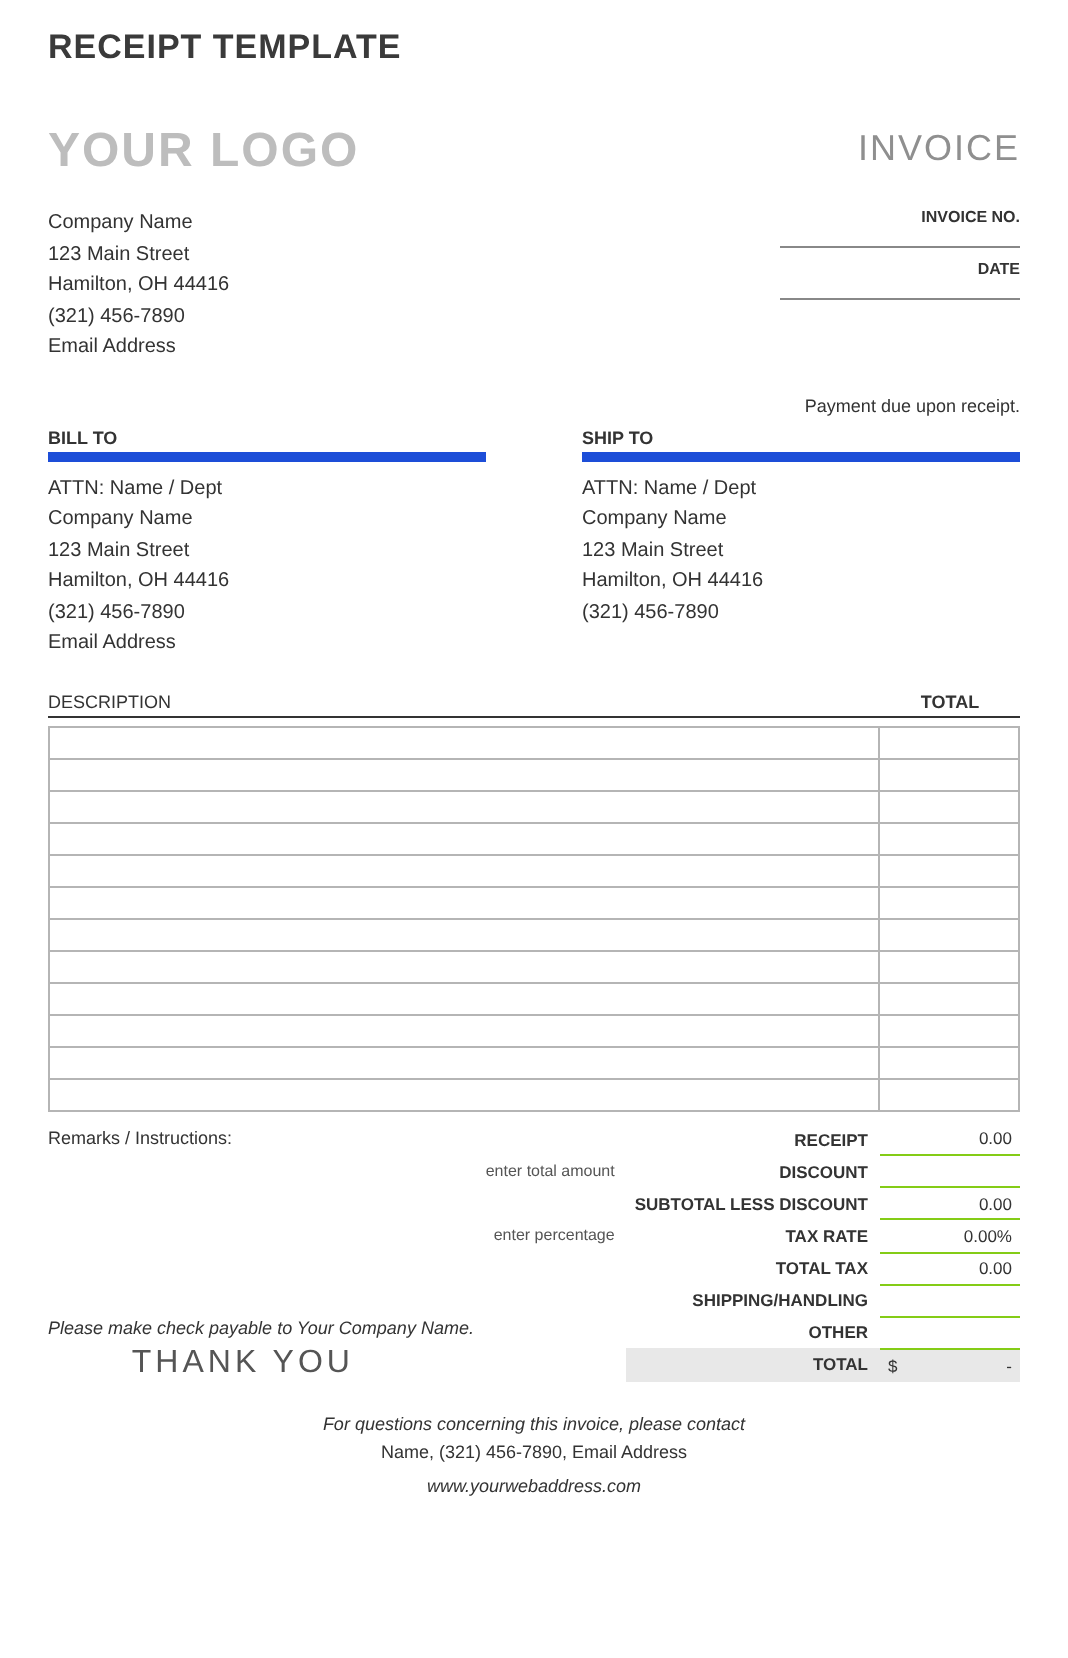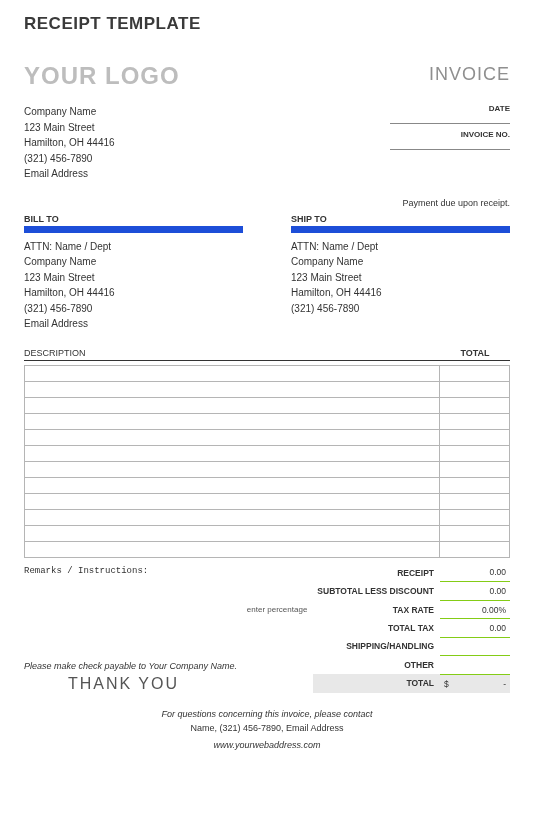--- a/index.html
+++ b/index.html
@@ -79,21 +79,21 @@
     gap: 0;
     margin-top: 4px;
   }
   .addr-col {
     flex: 1;
   }
   .addr-col.ship { margin-left: 48px; }
   .section-header {
     font-weight: bold;
     font-size: 9px;
-    border-bottom: 7px solid #1d4ed8;
+    border-bottom: 5px solid #1d4ed8;
     padding-bottom: 2px;
     margin-bottom: 6px;
   }
   .addr-line {
     font-size: 10px;
     line-height: 1.55;
   }
   .desc-header-row {
     display: flex;
     margin-top: 16px;
@@ -128,21 +128,21 @@
   }
   .summary-area {
     display: flex;
     margin-top: 6px;
   }
   .remarks {
     flex: 1;
     font-size: 9px;
     padding-top: 2px;
   }
-  .remarks-label { font-size: 9px; font-family: Liberation Mono, monospace; }
+  .remarks-label { font-size: 9px; }
   .payable {
     font-size: 9px;
     font-style: italic;
     margin-top: 85px;
   }
   .thankyou {
     font-family: Arial, sans-serif;
     font-size: 16px;
     letter-spacing: 2px;
     text-align: center;
@@ -209,25 +209,25 @@
 <div class="info-row">
   <div class="company-block">
     <div>Company Name</div>
     <div>123 Main Street</div>
     <div>Hamilton, OH  44416</div>
     <div>(321) 456-7890</div>
     <div>Email Address</div>
   </div>
   <div class="meta-block">
     <div class="meta-item">
-      <div class="meta-label">DATE</div>
+      <div class="meta-label">INVOICE NO.</div>
       <div class="meta-line"></div>
     </div>
     <div class="meta-item">
-      <div class="meta-label">INVOICE NO.</div>
+      <div class="meta-label">DATE</div>
       <div class="meta-line"></div>
     </div>
   </div>
 </div>
 
 <div class="payment-due">Payment due upon receipt.</div>
 
 <div class="addr-row">
   <div class="addr-col">
     <div class="section-header">BILL TO</div>
@@ -313,20 +313,25 @@
     <div class="thankyou">THANK YOU</div>
   </div>
   <table class="summary-table">
     <tbody>
         <tr>
       <td class="hint"></td>
       <td class="lbl">RECEIPT</td>
       <td class="val">0.00</td>
     </tr>
     <tr>
+      <td class="hint">enter total amount</td>
+      <td class="lbl">DISCOUNT</td>
+      <td class="val"></td>
+    </tr>
+    <tr>
       <td class="hint"></td>
       <td class="lbl">SUBTOTAL LESS DISCOUNT</td>
       <td class="val">0.00</td>
     </tr>
     <tr>
       <td class="hint">enter percentage</td>
       <td class="lbl">TAX RATE</td>
       <td class="val">0.00%</td>
     </tr>
     <tr>

